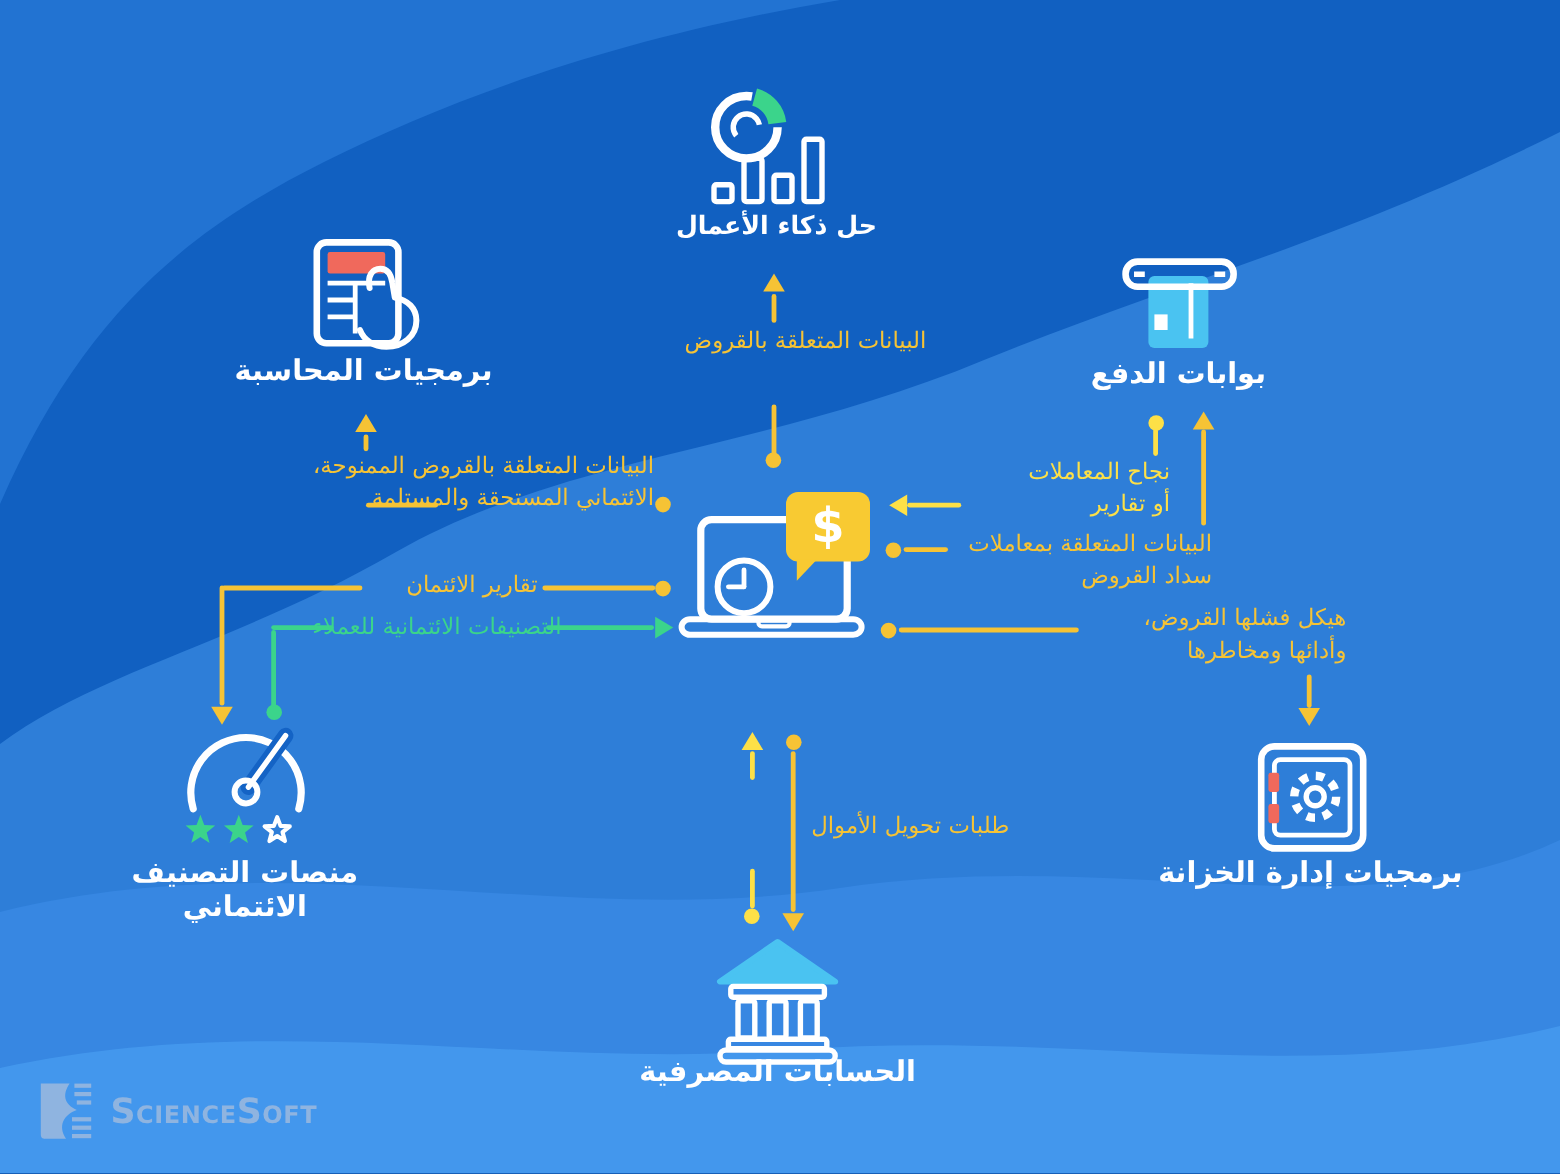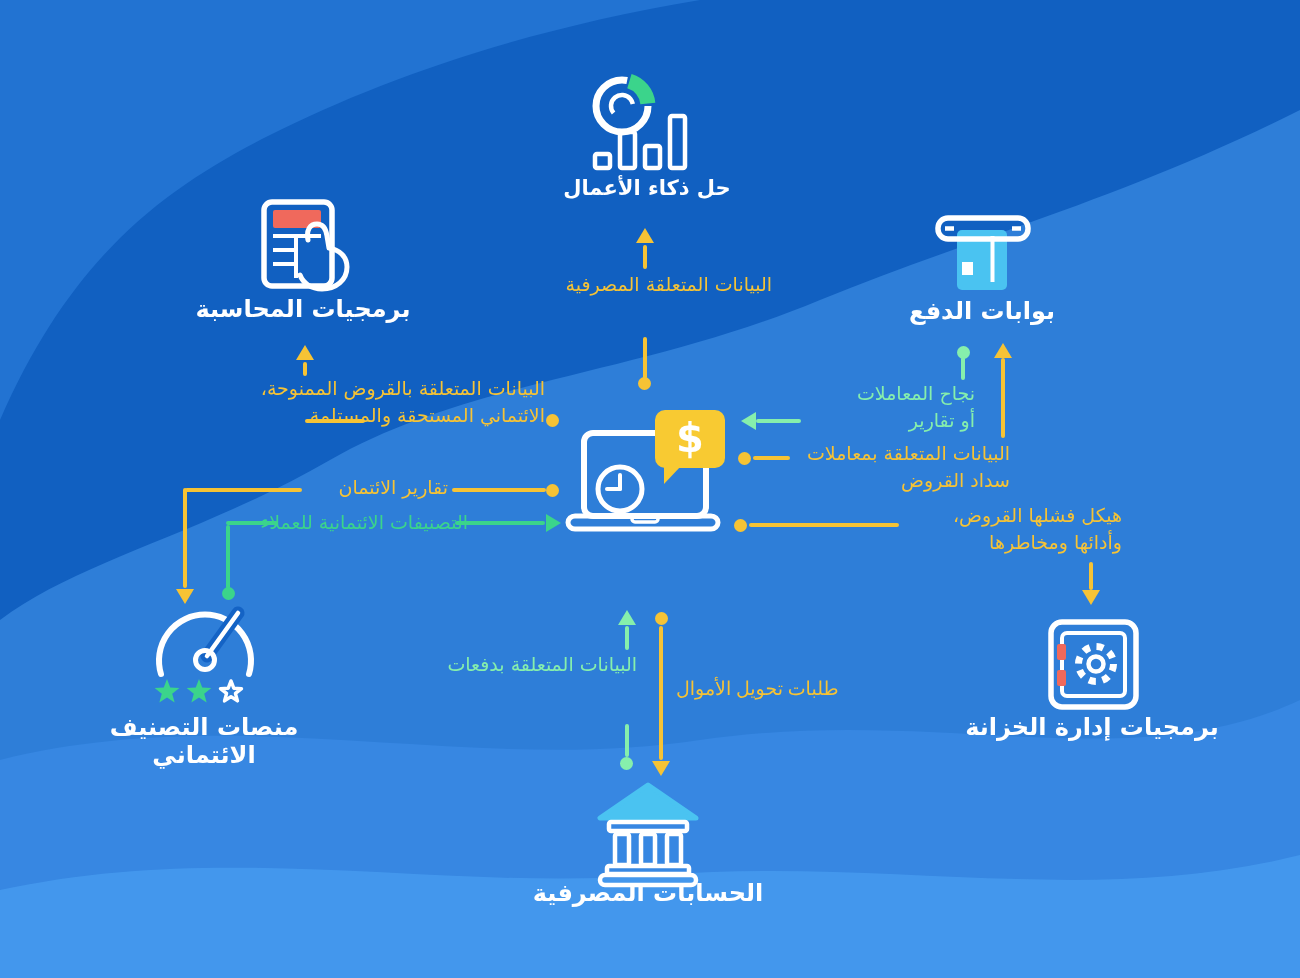--- a/index.html
+++ b/index.html
@@ -13,21 +13,21 @@
   .node-label{
     position:absolute;color:#ffffff;font-weight:bold;text-align:center;
     font-size:24px;direction:rtl;letter-spacing:0;
   }
   .flow-label{
     position:absolute;text-align:right;direction:rtl;
     font-size:19px;line-height:27px;font-weight:400;
   }
   .yellow{color:#f6c335}
   .green{color:#3bd48b}
-  .cyan{color:#86efac}
+  .cyan{color:#fde047}
   .dot{position:absolute;width:13px;height:13px;border-radius:50%;background:currentColor;}
   .hline{position:absolute;height:4px;border-radius:2px;background:currentColor;}
   .vline{position:absolute;width:4px;border-radius:2px;background:currentColor;}
   .arr{position:absolute;width:0;height:0;}
   .arr-up{border-left:9px solid transparent;border-right:9px solid transparent;border-bottom:15px solid currentColor;}
   .arr-down{border-left:9px solid transparent;border-right:9px solid transparent;border-top:15px solid currentColor;}
   .arr-left{border-top:9px solid transparent;border-bottom:9px solid transparent;border-right:15px solid currentColor;}
   .arr-right{border-top:9px solid transparent;border-bottom:9px solid transparent;border-left:15px solid currentColor;}
   .center-label{
     position:absolute;color:#f6c335;font-weight:bold;font-size:27px;
@@ -147,21 +147,21 @@
   <div class="node-label" style="left:832px;top:297px;width:300px;">بوابات الدفع</div>
   <div class="node-label" style="left:54px;top:713px;width:300px;">منصات التصنيف الائتماني</div>
   <div class="node-label" style="left:942px;top:713px;width:300px;">برمجيات إدارة الخزانة</div>
   <div class="node-label" style="left:498px;top:879px;width:300px;">الحسابات المصرفية</div>
 
   <div class="dot yellow" style="left:638px;top:377px;"></div>
   <div class="vline yellow" style="left:643px;top:337px;height:42px;"></div>
   <div class="vline yellow" style="left:643px;top:245px;height:24px;"></div>
   <div class="arr arr-up yellow" style="left:636px;top:228px;"></div>
   <div class="flow-label yellow" style="right:528px;top:271px;">
-    <span style="display:block">البيانات المتعلقة المصرفية</span>
+    <span style="display:block">البيانات المتعلقة بالقروض</span>
   </div>
 
   <div class="dot yellow" style="left:546px;top:414px;"></div>
   <div class="hline yellow" style="left:305px;top:419px;width:60px;"></div>
   <div class="vline yellow" style="left:303px;top:362px;height:14px;"></div>
   <div class="arr arr-up yellow" style="left:296px;top:345px;"></div>
   <div class="flow-label yellow" style="right:755px;top:375px;">
     <span style="display:block">البيانات المتعلقة بالقروض الممنوحة،</span>
     <span style="display:block">الائتماني المستحقة والمستلمة</span>
   </div>
@@ -205,22 +205,33 @@
   <div class="flow-label yellow" style="right:178px;top:502px;">
     <span style="display:block">هيكل فشلها القروض،</span>
     <span style="display:block">وأدائها ومخاطرها</span>
   </div>
 
   <div class="arr arr-up cyan" style="left:618px;top:610px;"></div>
   <div class="vline cyan" style="left:625px;top:626px;height:24px;"></div>
   <div class="vline cyan" style="left:625px;top:724px;height:33px;"></div>
   <div class="dot cyan" style="left:620px;top:757px;"></div>
   <div class="flow-label cyan" style="right:663px;top:651px;">
-    <span style="display:block">البيانات المتعلقة بدفعات</span>
   </div>
 
   <div class="dot yellow" style="left:655px;top:612px;"></div>
   <div class="vline yellow" style="left:659px;top:626px;height:134px;"></div>
   <div class="arr arr-down yellow" style="left:652px;top:761px;"></div>
-  <div class="flow-label yellow" style="left:676px;top:675px;font-family:Liberation Serif, serif;">طلبات تحويل الأموال</div>
-
+  <div class="flow-label yellow" style="left:676px;top:675px;">طلبات تحويل الأموال</div>
+
+  <div class="logo">
+    <svg width="52" height="52" viewBox="0 0 52 52">
+      <path d="M6,3 H30 C24,12 25,20 36,25 C25,29 20,38 27,49 H10 C7,49 6,48 6,45 Z" fill="#8fb4e0"></path>
+      <rect x="34" y="3" width="14" height="3.5" fill="#8fb4e0"></rect>
+      <rect x="34" y="10" width="14" height="3.5" fill="#8fb4e0"></rect>
+      <rect x="36" y="17" width="12" height="3.5" fill="#8fb4e0"></rect>
+      <rect x="32" y="31" width="16" height="3.5" fill="#8fb4e0"></rect>
+      <rect x="32" y="38" width="16" height="3.5" fill="#8fb4e0"></rect>
+      <rect x="32" y="45" width="16" height="3.5" fill="#8fb4e0"></rect>
+    </svg>
+    <span class="logo-text">ScienceSoft</span>
+  </div>
 
 </div>
 
 </body></html>

